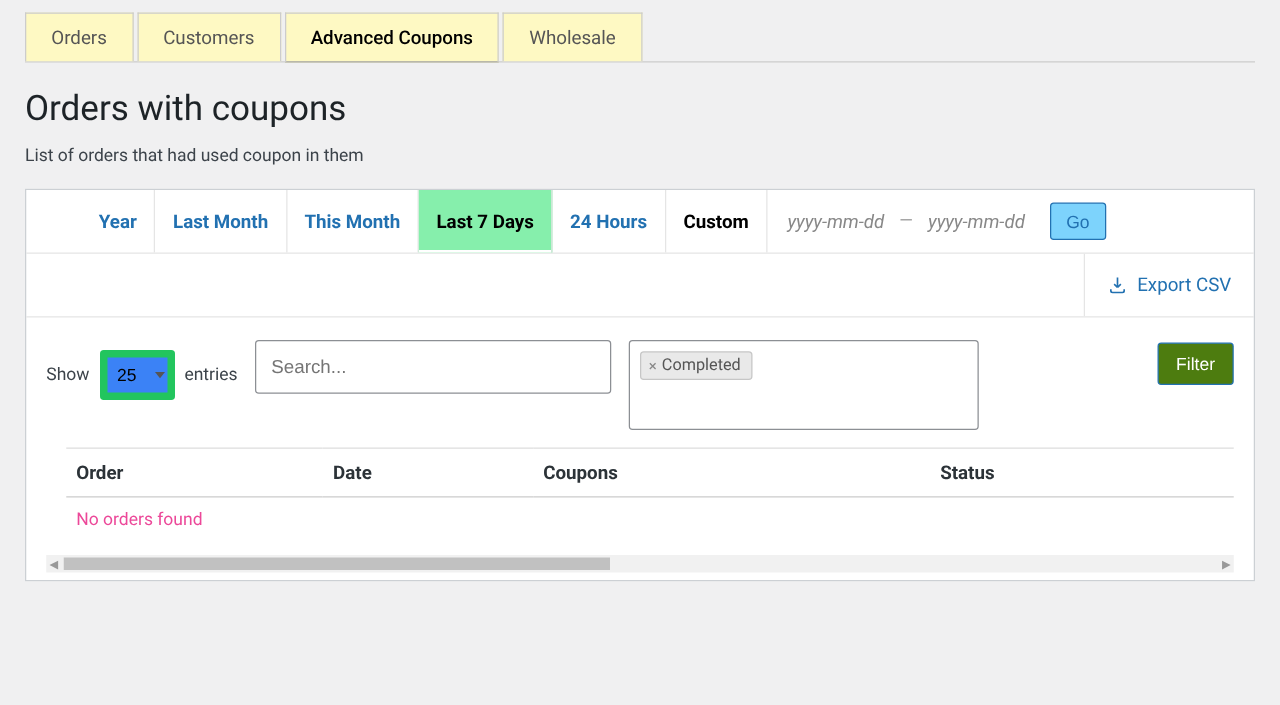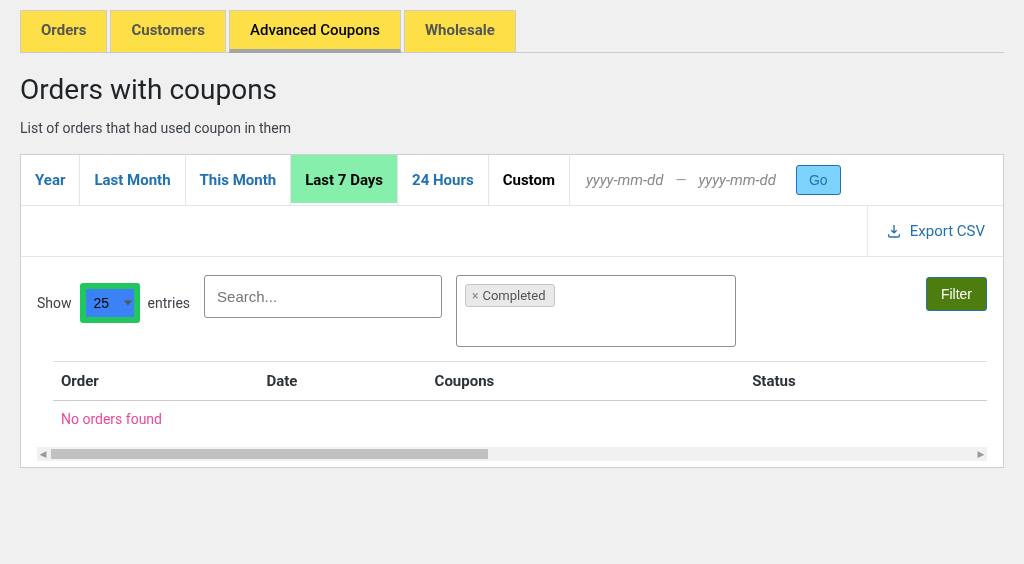--- a/index.html
+++ b/index.html
@@ -1,52 +1,52 @@
 <!DOCTYPE html>
 <html><head>
   <meta charset="utf-8">
   <style>
     * { box-sizing: border-box; margin: 0; padding: 0; }
     body { font-family: -apple-system, BlinkMacSystemFont, "Segoe UI", Roboto, sans-serif; background: #f0f0f1; color: #3c434a; font-size: 14px; }
     .page { padding: 10px 20px 20px 20px; }
     
     
     .top-tabs { display: flex; border-bottom: 1px solid #ccc; margin-bottom: 20px; }
-    .top-tab { padding: 10px 20px; background: #fde047; border: 1px solid #ccc; border-bottom: none; margin-right: 3px; color: #555; cursor: pointer; font-size: 15px; font-weight: bold; }
-    .top-tab.active { background: #fde047; border-bottom: 4px solid #a3a3a3; margin-bottom: -1px; color: #000; font-weight: 500; }
+    .top-tab { padding: 10px 20px; background: #fef9c3; border: 1px solid #ccc; border-bottom: none; margin-right: 3px; color: #555; cursor: pointer; font-size: 15px; }
+    .top-tab.active { background: #fef9c3; border-bottom: 1px solid #a3a3a3; margin-bottom: -1px; color: #000; font-weight: 500; }
     
     
     .heading { font-size: 28px; font-weight: 400; color: #1d2327; margin-bottom: 14px; }
     .subtitle { color: #3c434a; margin-bottom: 18px; font-size: 14px; }
     
     
     .card { background: #fff; border: 1px solid #ccd0d4; }
     
     
-    .date-row { display: flex; align-items: center; border-bottom: 1px solid #e5e5e5; flex-wrap: nowrap; }
+    .date-row { display: flex; align-items: center; border-bottom: 1px solid #e5e5e5; flex-wrap: nowrap; padding-left: 44px; }
     .date-tab { padding: 16px 14px; font-weight: 700; color: #2271b1; cursor: pointer; border-right: 1px solid #e5e5e5; font-size: 15px; }
     .date-tab.active { background: #86efac; color: #000; box-shadow: 0 -2px 0 #fff inset; }
     .custom-label { padding: 16px 14px; font-weight: 700; color: #000; border-right: 1px solid #e5e5e5; font-size: 15px; }
     .date-inputs { display: flex; align-items: center; padding: 0 12px; gap: 8px; }
     .date-placeholder { color: #888; font-size: 15px; padding: 6px 4px; font-style: italic; }
     .date-dash { color: #999; }
     .go-btn { border: 1px solid #2271b1; background: #7dd3fc; color: #2271b1; padding: 6px 12px; border-radius: 3px; font-size: 14px; cursor: pointer; margin-left: 8px; }
     
     
     .export-row { display: flex; justify-content: flex-end; border-bottom: 1px solid #e5e5e5; }
     .export-link { display: flex; align-items: center; padding: 16px 18px; color: #2271b1; border-left: 1px solid #e5e5e5; cursor: pointer; font-size: 15px; gap: 8px; }
     .export-icon { width: 16px; height: 16px; }
     
     
     .filter-row { display: flex; align-items: flex-start; padding: 18px 16px 14px 16px; gap: 14px; }
     .show-group { display: flex; align-items: center; gap: 8px; color: #3c434a; margin-top: 8px; }
     .entries-select { border: 6px solid #22c55e; border-radius: 3px; padding: 6px 24px 6px 8px; background: #3b82f6; font-size: 14px; appearance: none; position: relative; }
     .select-wrap { position: relative; display: inline-block; }
     .select-wrap::after { content: ''; position: absolute; right: 8px; top: 50%; transform: translateY(-50%); border-left: 4px solid transparent; border-right: 4px solid transparent; border-top: 5px solid #555; pointer-events: none; }
-    .search-input { border: 1px solid #8c8f94; border-radius: 3px; padding: 12px 12px; width: 238px; font-size: 15px; }
+    .search-input { border: 1px solid #8c8f94; border-radius: 3px; padding: 12px 12px; width: 285px; font-size: 15px; }
     .tag-box { border: 1px solid #8c8f94; border-radius: 3px; padding: 8px; width: 280px; min-height: 72px; }
     .tag { display: inline-flex; align-items: center; background: #e9e9e9; border: 1px solid #c6c6c6; border-radius: 3px; padding: 3px 8px 3px 6px; font-size: 13px; color: #555; gap: 4px; }
     .tag-x { color: #888; cursor: pointer; font-size: 12px; }
     .filter-btn { background: #4d7c0f; color: #fff; border: 1px solid #2271b1; padding: 8px 14px; border-radius: 3px; font-size: 14px; cursor: pointer; margin-left: auto; align-self: flex-start; margin-top: 2px; }
     
     
     .table-wrap { padding: 0 16px 10px 32px; }
     .data-table { width: 100%; border-collapse: collapse; }
     .data-table th { text-align: left; font-weight: 700; padding: 10px 8px; border-bottom: 1px solid #ccc; color: #2c3338; border-top: 1px solid #ddd; font-size: 15px; }
     .empty-row td { padding: 10px 8px; color: #ec4899; }

